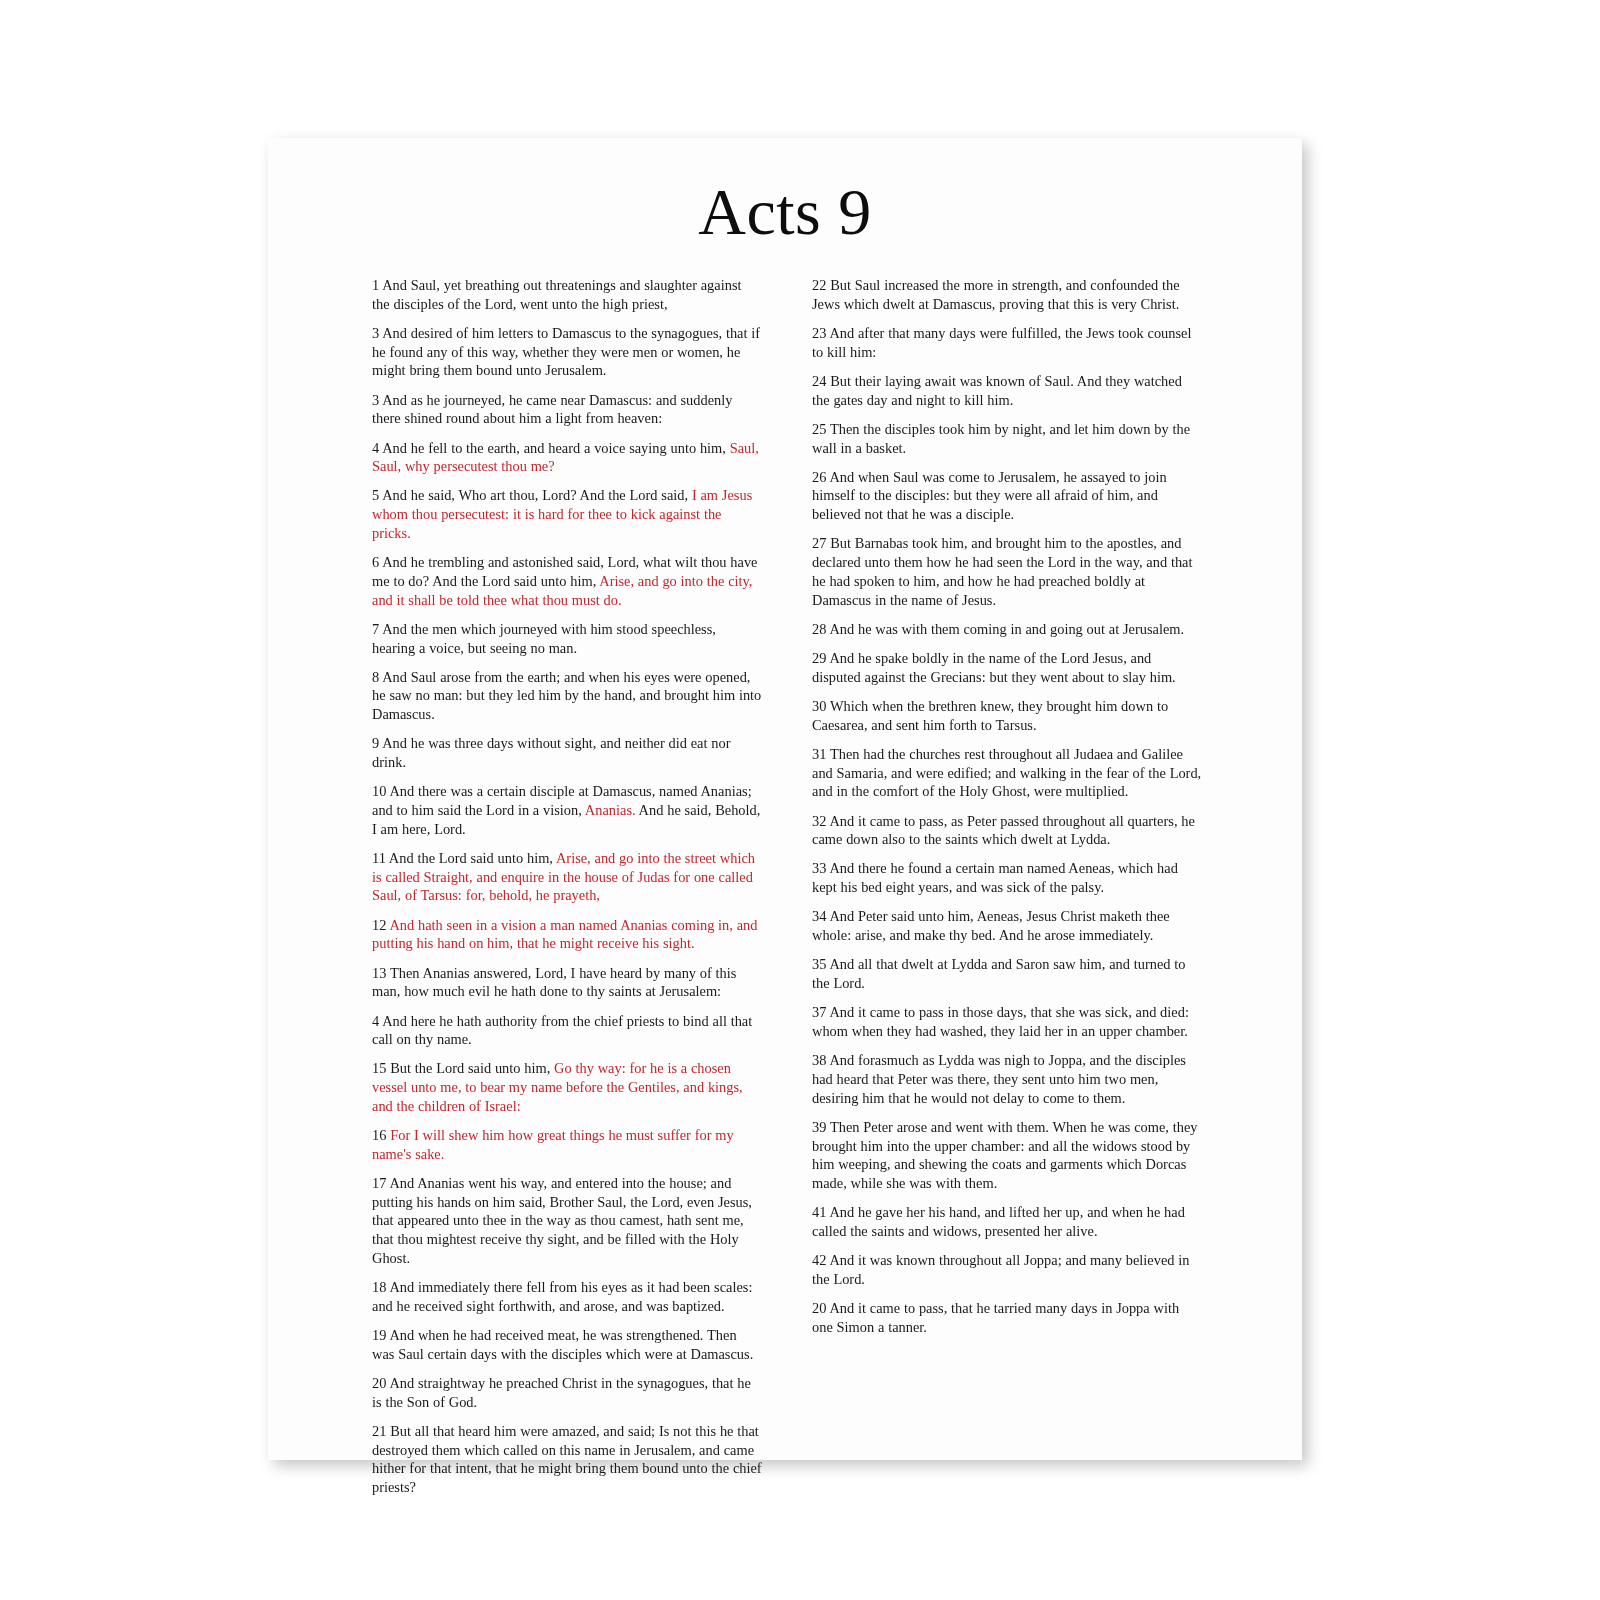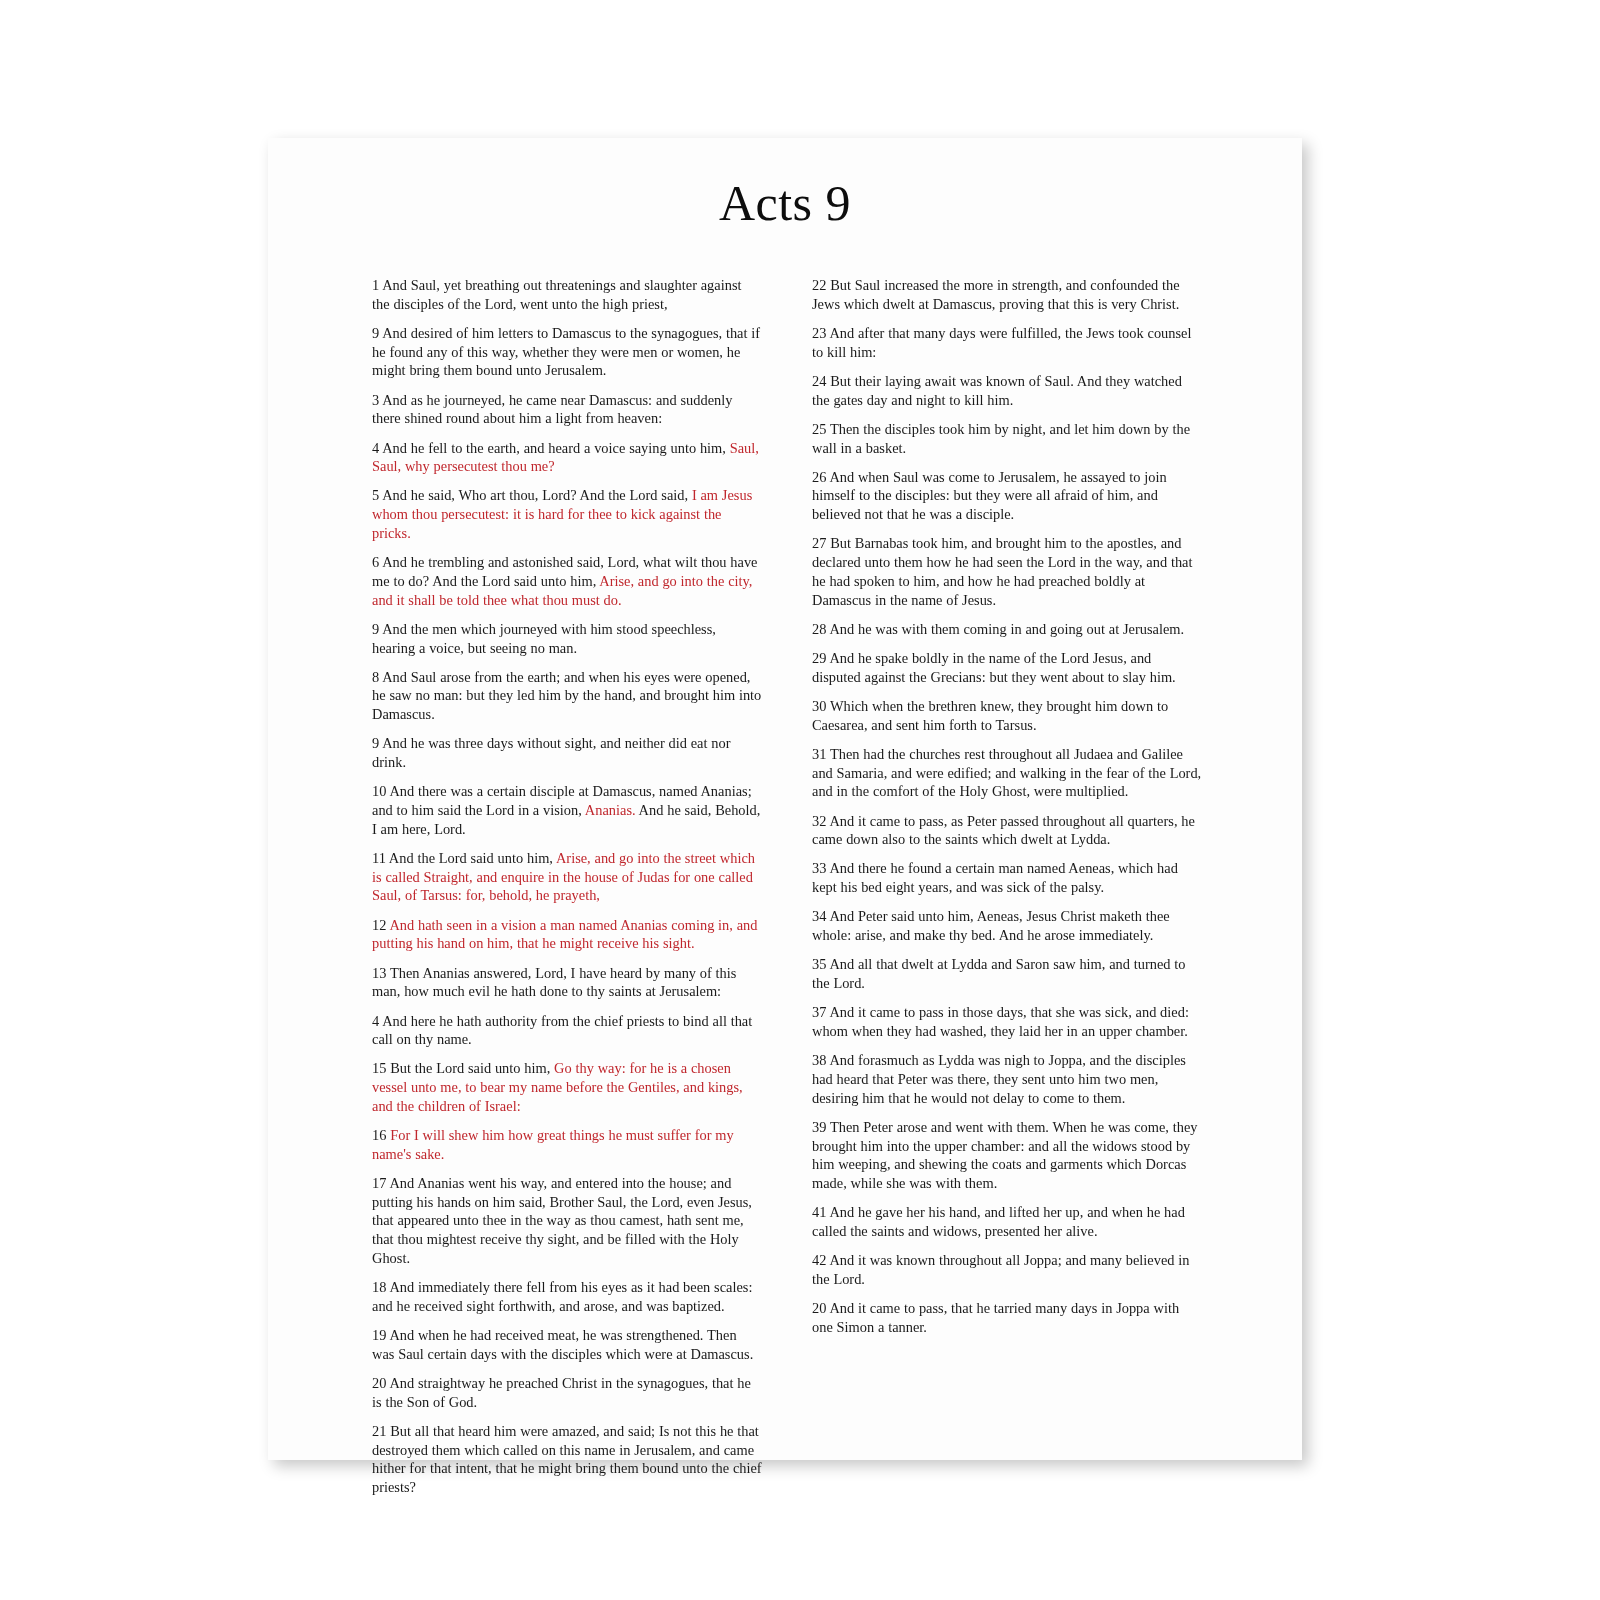--- a/index.html
+++ b/index.html
@@ -27,21 +27,21 @@
     box-sizing: border-box;
   }
   .canvas-inner {
     position: absolute;
     inset: 0;
     padding: 0;
   }
   .chapter-title {
     text-align: center;
     font-family: "Liberation Serif", serif;
-    font-size: 50px;
+    font-size: 66px;
     font-weight: 400;
     color: #0d0d0d;
     letter-spacing: 0.5px;
     margin: 0;
     padding-top: 38px;
     line-height: 1.1;
   }
   .columns {
     position: absolute;
     top: 138px;
@@ -73,26 +73,26 @@
 </head>
 <body>
 
 <div id="page">
   <div class="canvas">
     <div class="canvas-inner">
       <h1 class="chapter-title">Acts 9</h1>
       <div class="columns">
         <div class="column">
             <p class="verse"><span class="">1 And Saul, yet breathing out threatenings and slaughter against the disciples of the Lord, went unto the high priest,</span></p>
-            <p class="verse"><span class="">9 And desired of him letters to Damascus to the synagogues, that if he found any of this way, whether they were men or women, he might bring them bound unto Jerusalem.</span></p>
+            <p class="verse"><span class="">3 And desired of him letters to Damascus to the synagogues, that if he found any of this way, whether they were men or women, he might bring them bound unto Jerusalem.</span></p>
             <p class="verse"><span class="">3 And as he journeyed, he came near Damascus: and suddenly there shined round about him a light from heaven:</span></p>
             <p class="verse"><span class="">4 And he fell to the earth, and heard a voice saying unto him, </span><span class="red">Saul, Saul, why persecutest thou me?</span></p>
             <p class="verse"><span class="">5 And he said, Who art thou, Lord? And the Lord said, </span><span class="red">I am Jesus whom thou persecutest: it is hard for thee to kick against the pricks.</span></p>
             <p class="verse"><span class="">6 And he trembling and astonished said, Lord, what wilt thou have me to do? And the Lord said unto him, </span><span class="red">Arise, and go into the city, and it shall be told thee what thou must do.</span></p>
-            <p class="verse"><span class="">9 And the men which journeyed with him stood speechless, hearing a voice, but seeing no man.</span></p>
+            <p class="verse"><span class="">7 And the men which journeyed with him stood speechless, hearing a voice, but seeing no man.</span></p>
             <p class="verse"><span class="">8 And Saul arose from the earth; and when his eyes were opened, he saw no man: but they led him by the hand, and brought him into Damascus.</span></p>
             <p class="verse"><span class="">9 And he was three days without sight, and neither did eat nor drink.</span></p>
             <p class="verse"><span class="">10 And there was a certain disciple at Damascus, named Ananias; and to him said the Lord in a vision, </span><span class="red">Ananias.</span><span class=""> And he said, Behold, I am here, Lord.</span></p>
             <p class="verse"><span class="">11 And the Lord said unto him, </span><span class="red">Arise, and go into the street which is called Straight, and enquire in the house of Judas for one called Saul, of Tarsus: for, behold, he prayeth,</span></p>
             <p class="verse"><span class="">12 </span><span class="red">And hath seen in a vision a man named Ananias coming in, and putting his hand on him, that he might receive his sight.</span></p>
             <p class="verse"><span class="">13 Then Ananias answered, Lord, I have heard by many of this man, how much evil he hath done to thy saints at Jerusalem:</span></p>
             <p class="verse"><span class="">4 And here he hath authority from the chief priests to bind all that call on thy name.</span></p>
             <p class="verse"><span class="">15 But the Lord said unto him, </span><span class="red">Go thy way: for he is a chosen vessel unto me, to bear my name before the Gentiles, and kings, and the children of Israel:</span></p>
             <p class="verse"><span class="">16 </span><span class="red">For I will shew him how great things he must suffer for my name's sake.</span></p>
             <p class="verse"><span class="">17 And Ananias went his way, and entered into the house; and putting his hands on him said, Brother Saul, the Lord, even Jesus, that appeared unto thee in the way as thou camest, hath sent me, that thou mightest receive thy sight, and be filled with the Holy Ghost.</span></p>

